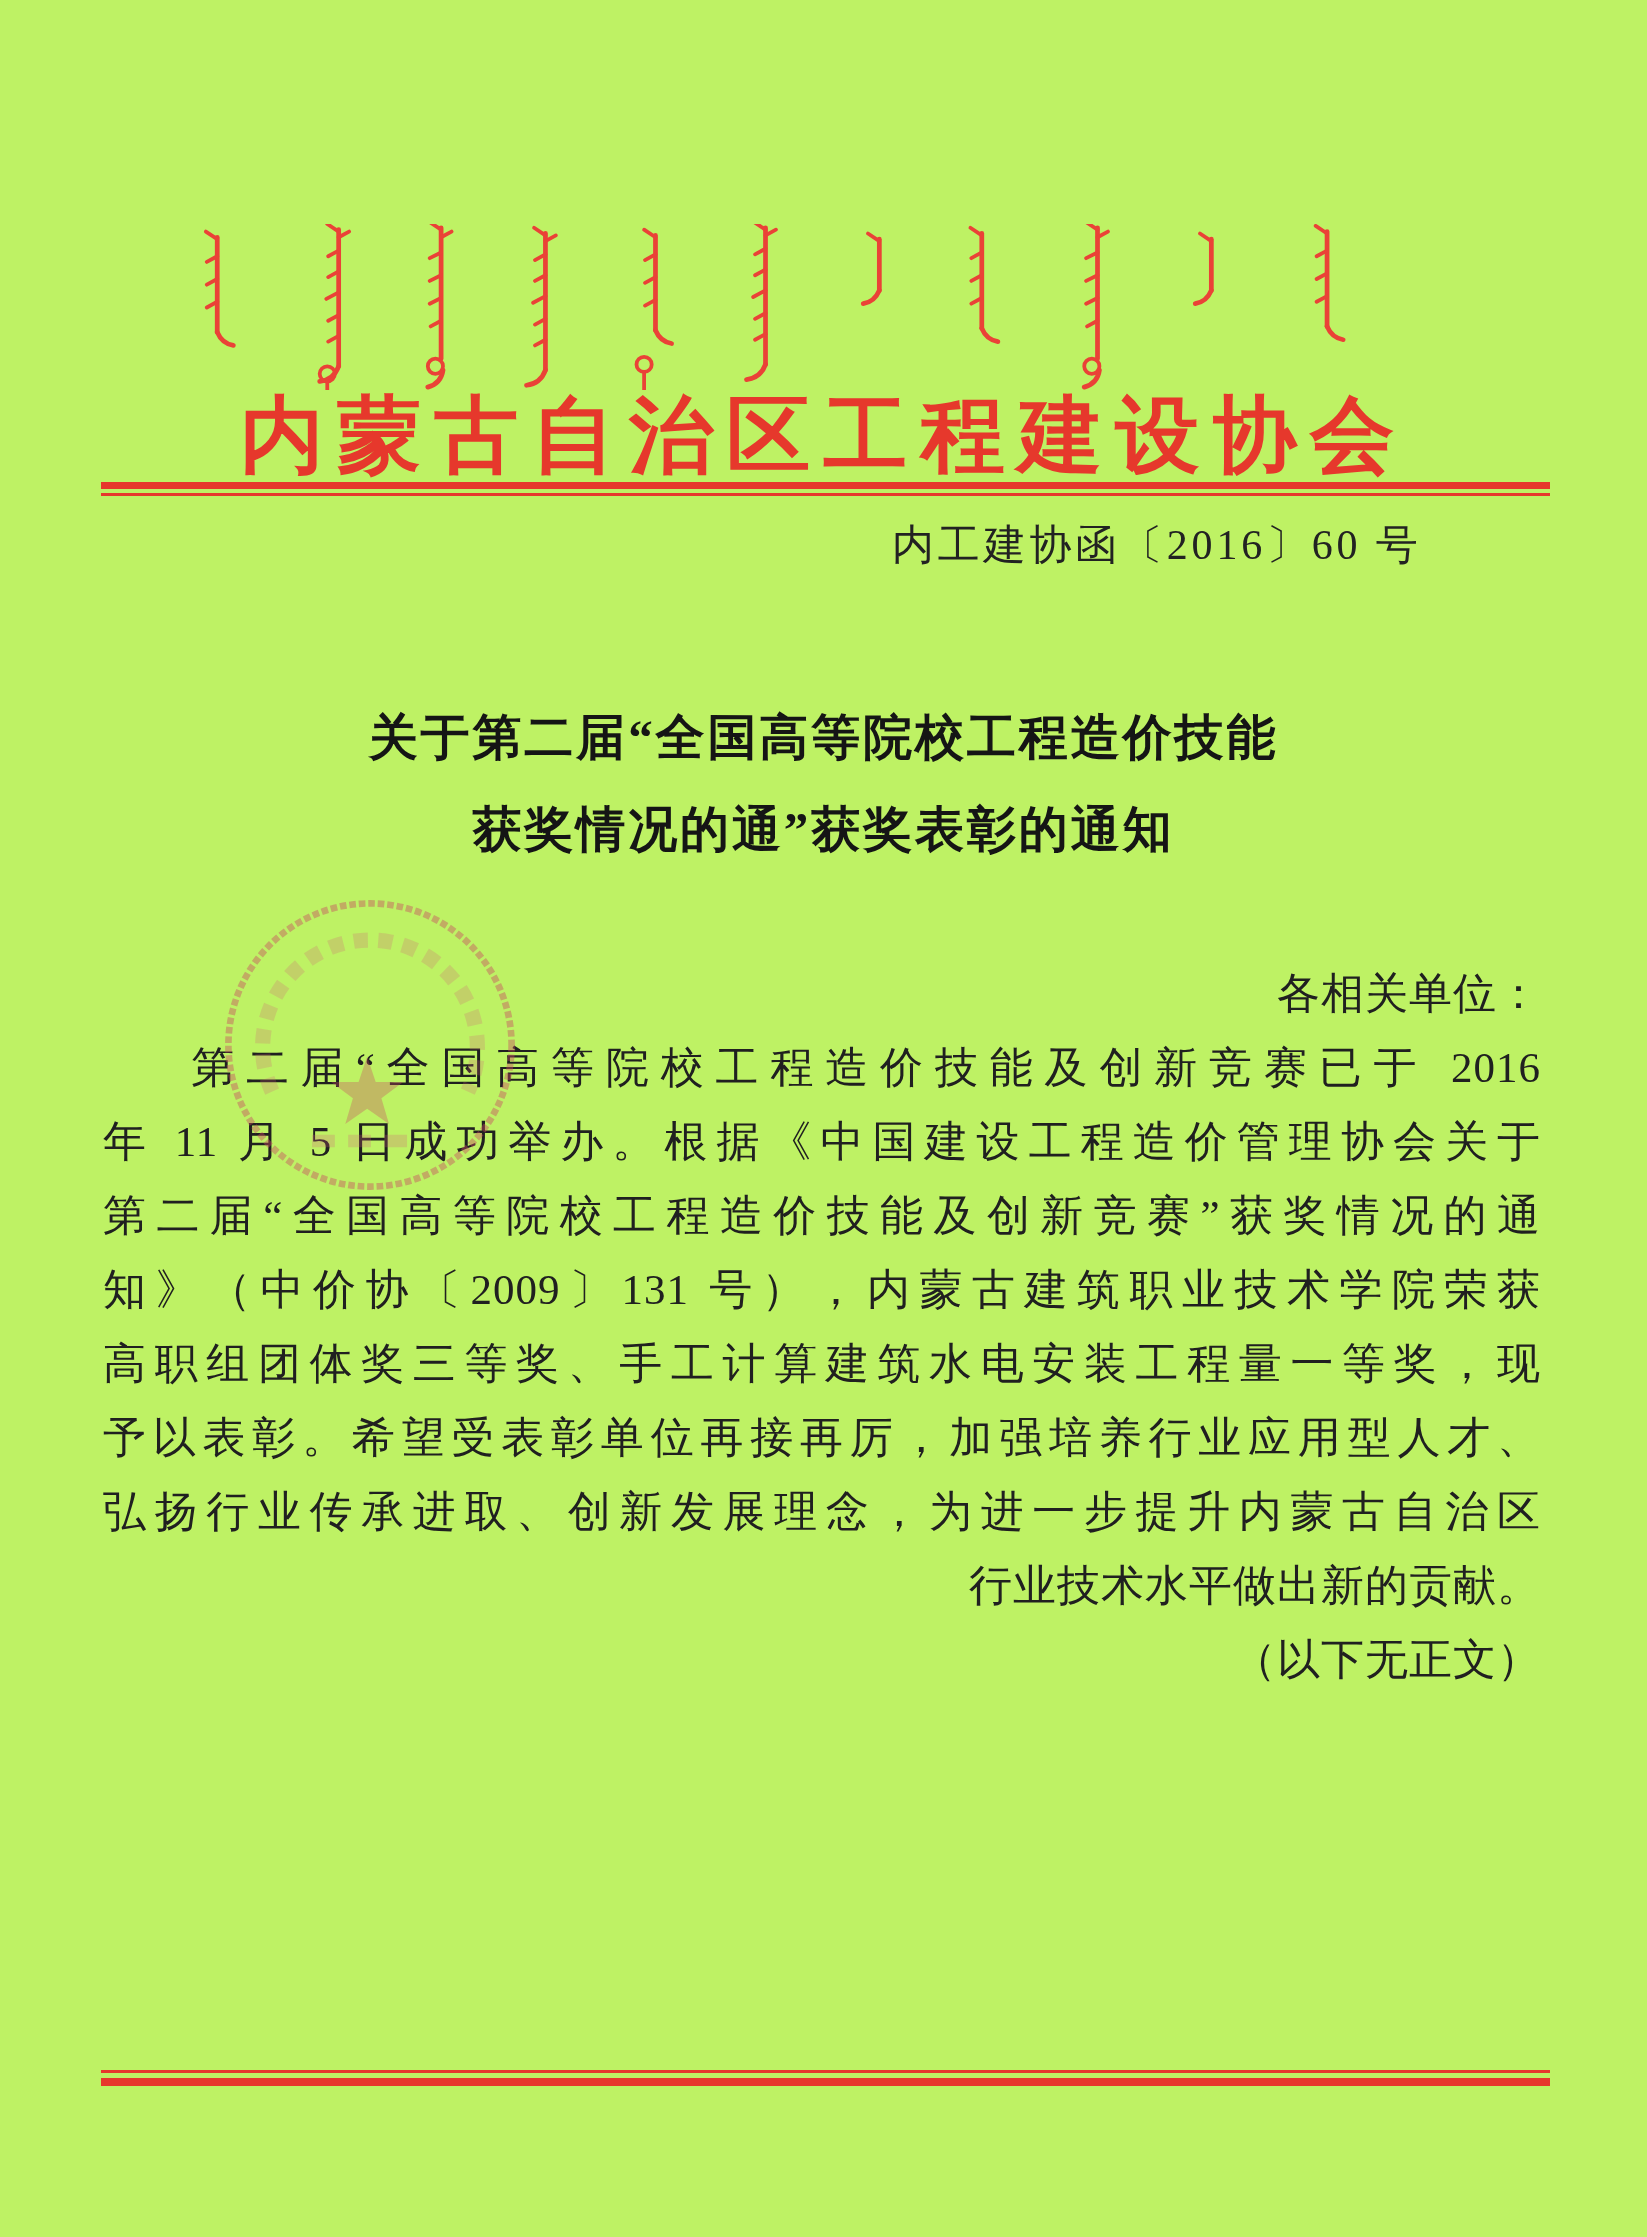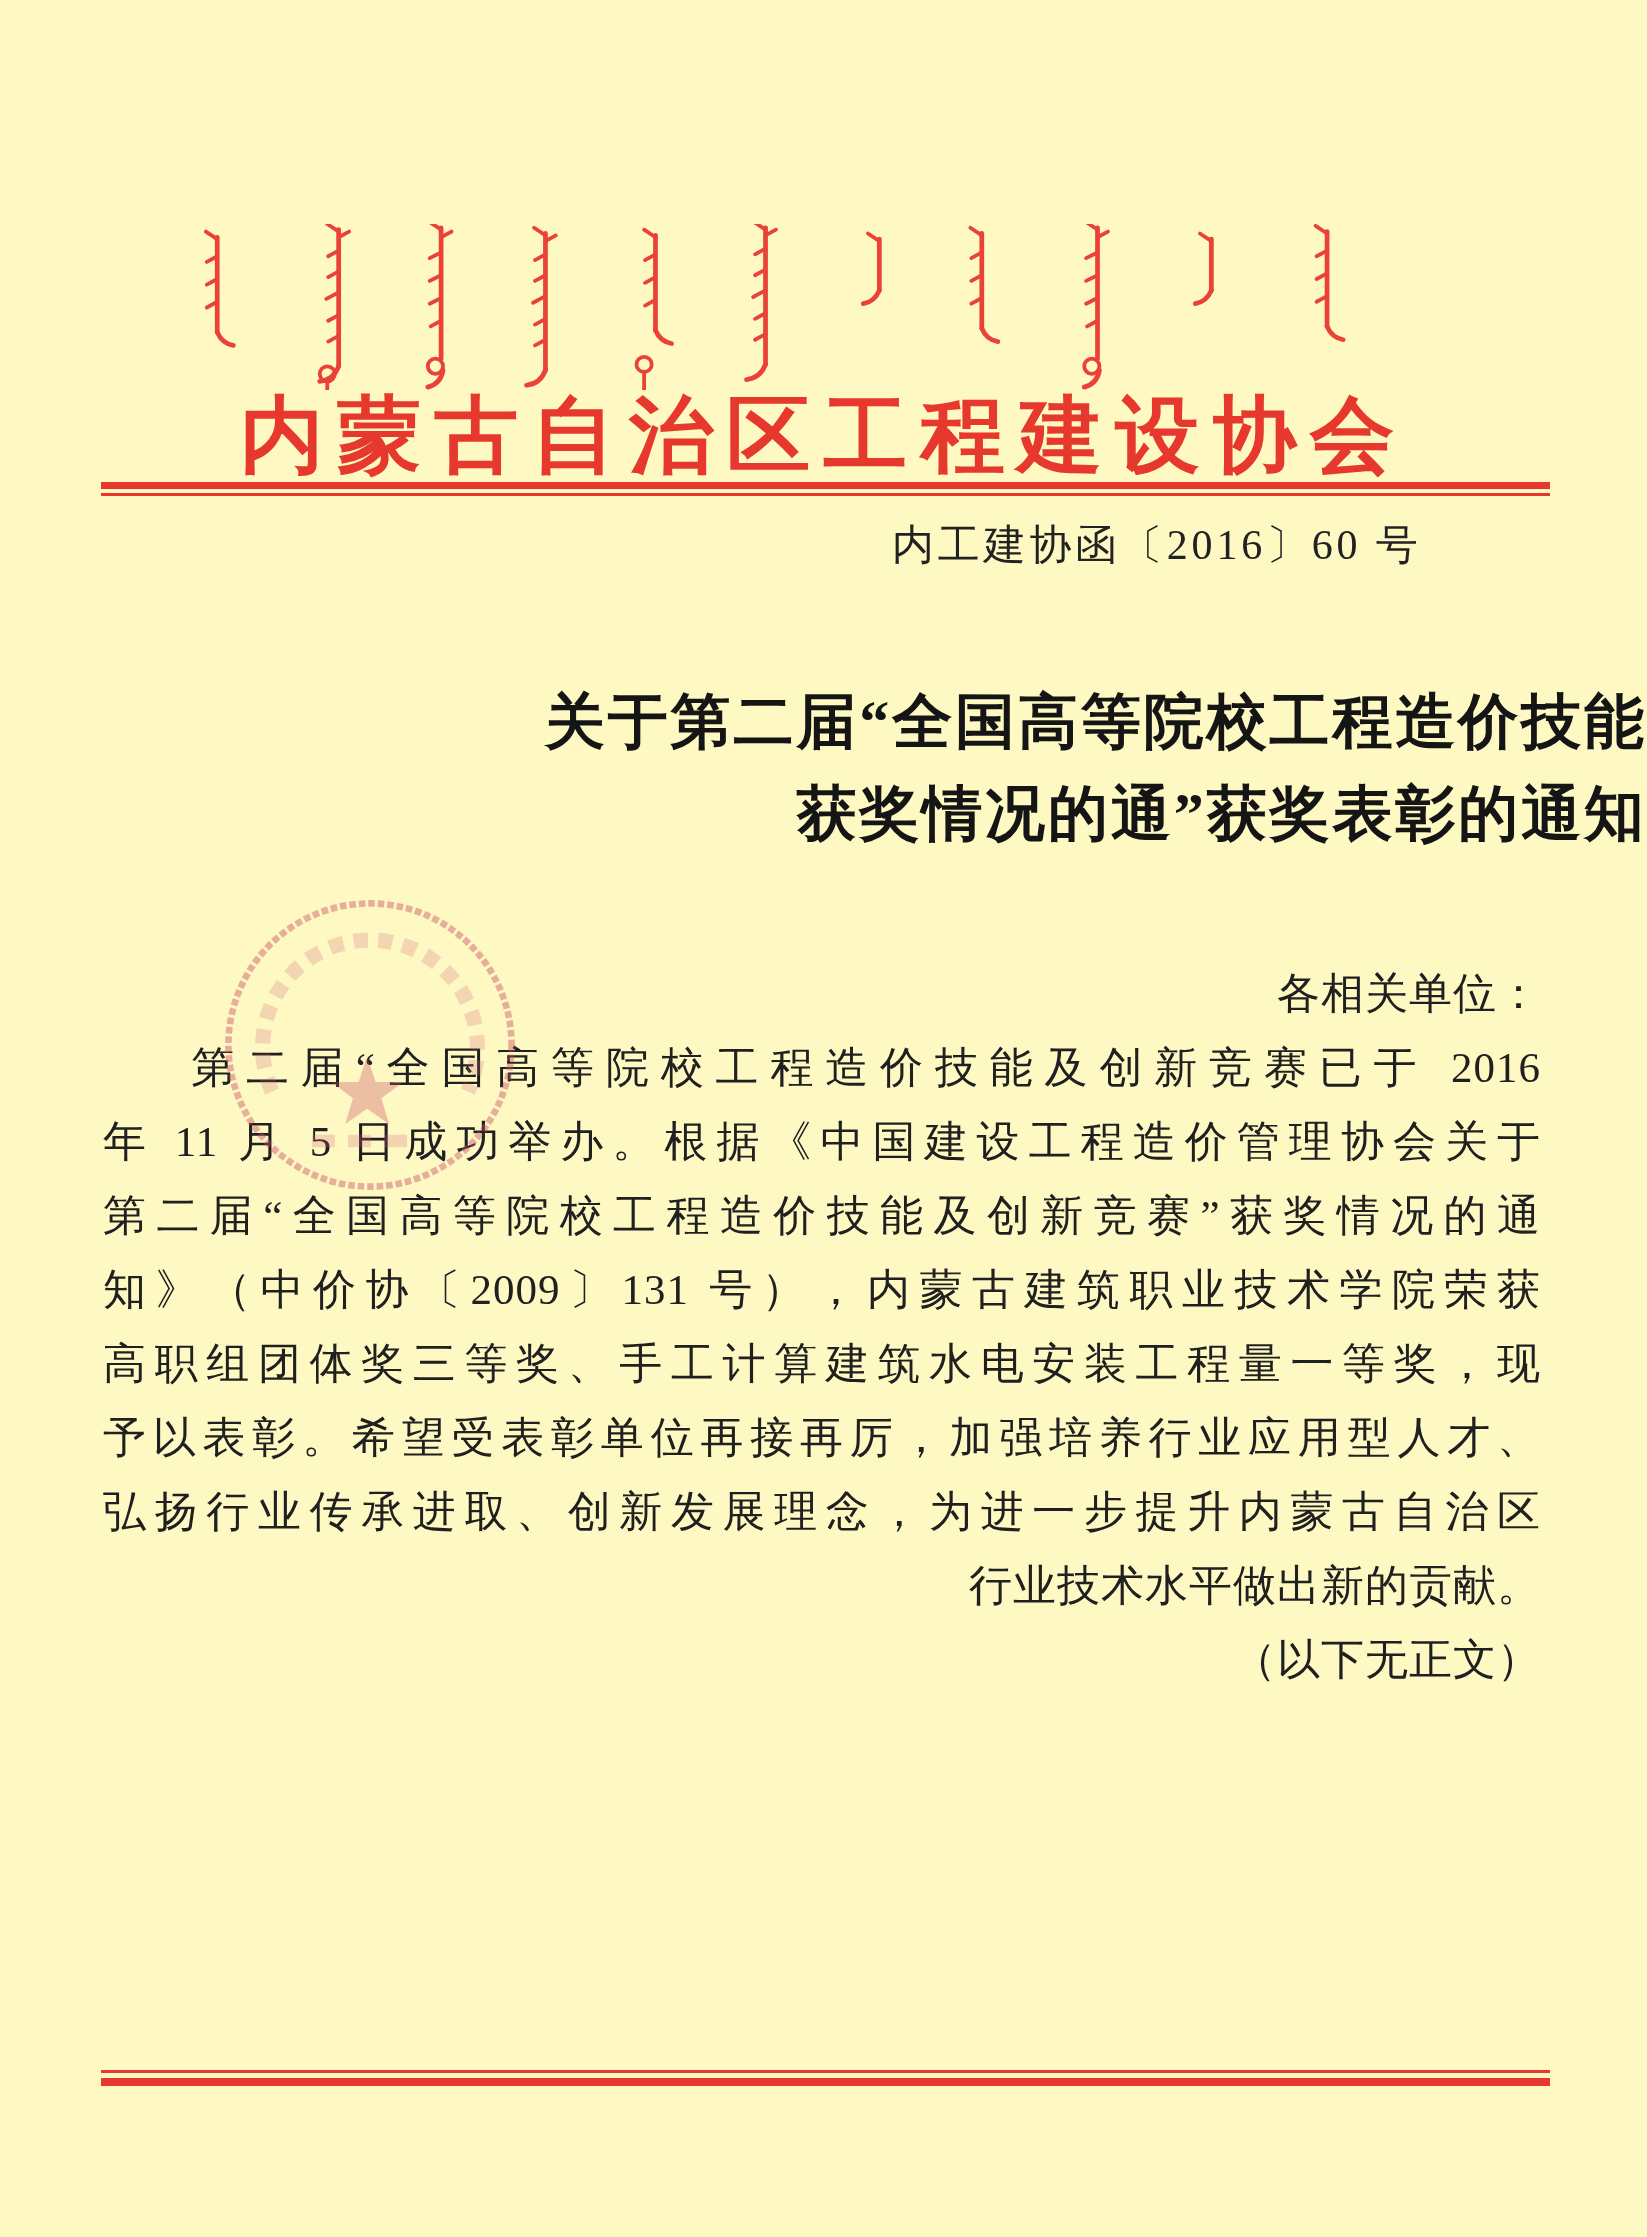--- a/index.html
+++ b/index.html
@@ -4,21 +4,21 @@
 <style>
   html, body { margin: 0; padding: 0; }
   body {
     width: 1647px; height: 2237px;
     background: #ffffff;
     font-family: "Liberation Serif", "DejaVu Serif", serif;
   }
   .page {
     position: relative;
     width: 1647px; height: 2237px;
-    background: #fef9c3;
+    background: #bef264;
     overflow: hidden;
   }
 
   
   .mongolian {
     position: absolute;
     left: 195px; top: 224px;
     width: 1160px; height: 166px;
   }
 
@@ -46,23 +46,23 @@
     left: 852px; top: 517px;
     font-size: 42px;
     color: #222;
     letter-spacing: 3.8px;
     white-space: nowrap;
     margin-left: 40px;
   }
 
   .doc-title {
     position: absolute;
-    left: 0; top: 676px; width: 100%;
-    text-align: right;
-    font-size: 60px;
+    left: 0; top: 692px; width: 100%;
+    text-align: center;
+    font-size: 49px;
     font-weight: 700;
     color: #151515;
     line-height: 92px;
     letter-spacing: 2.9px;
     margin: 0;
   }
 
   .body-text {
     position: absolute;
     left: 103px; top: 957px;

